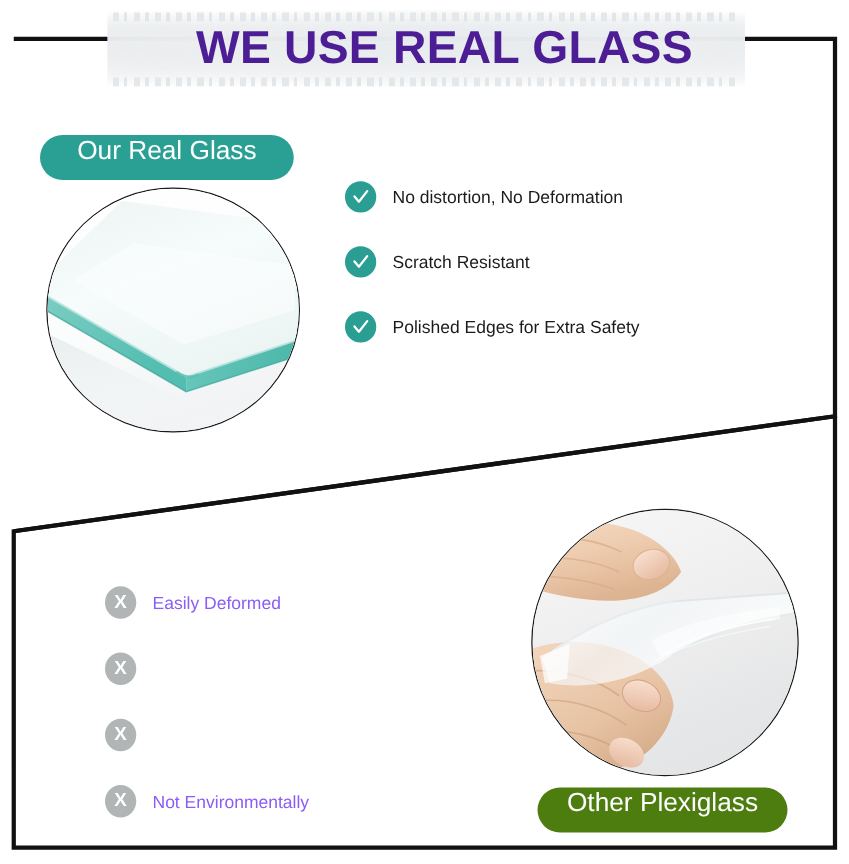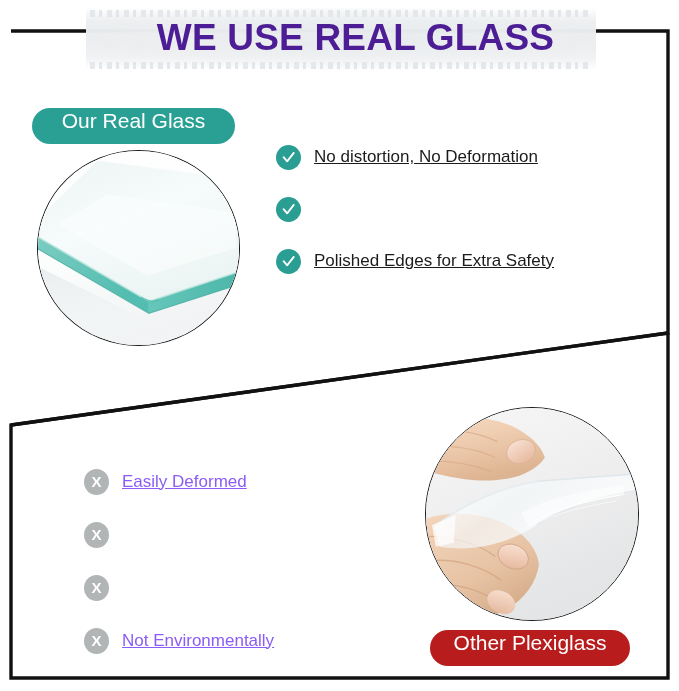--- a/index.html
+++ b/index.html
@@ -95,21 +95,21 @@
     top: 108px;
     width: 203px;
     height: 36px;
     background: #2aa095;
   }
   .pill-bad {
     left: 430px;
     top: 630px;
     width: 200px;
     height: 36px;
-    background: #b91c1c;
+    background: #4d7c0f;
   }
 
   
   .photo-circle {
     position: absolute;
     border-radius: 50%;
     overflow: hidden;
     border: 1.3px solid #1a1a1a;
     box-sizing: border-box;
   }
@@ -164,25 +164,24 @@
     background: #b1b5b6;
     color: #ffffff;
     font-size: 15px;
     font-weight: bold;
     line-height: 1;
     padding-bottom: 1px;
   }
   .check-svg { width: 17px; height: 17px; display: block; }
 
   .row-label {
-    font-size: 17px;
+    font-size: 14px;
     line-height: 24px;
     color: #1b1b1b;
     white-space: nowrap;
-    text-decoration: underline;
   }
   .list-bad .row-label { color: #8b5cf6; }
 </style>
 </head>
 <body>
 
 <div id="infographic">
 
   <svg class="frame-svg" viewBox="0 0 679 691" width="679" height="691">
 
@@ -250,20 +249,21 @@
           </svg>
       </span>
       <span class="row-label">No distortion, No Deformation</span>
     </div>
     <div class="list-row">
       <span class="badge-icon badge-check">
         <svg class="check-svg" viewBox="0 0 20 20">
             <path d="M4.2 9.6 L8.4 14.6 L16.2 4.6" fill="none" stroke="#ffffff" stroke-width="2.1" stroke-linecap="round" stroke-linejoin="round"></path>
           </svg>
       </span>
+      <span class="row-label">Scratch Resistant</span>
     </div>
     <div class="list-row">
       <span class="badge-icon badge-check">
         <svg class="check-svg" viewBox="0 0 20 20">
             <path d="M4.2 9.6 L8.4 14.6 L16.2 4.6" fill="none" stroke="#ffffff" stroke-width="2.1" stroke-linecap="round" stroke-linejoin="round"></path>
           </svg>
       </span>
       <span class="row-label">Polished Edges for Extra Safety</span>
     </div>
   </div>

